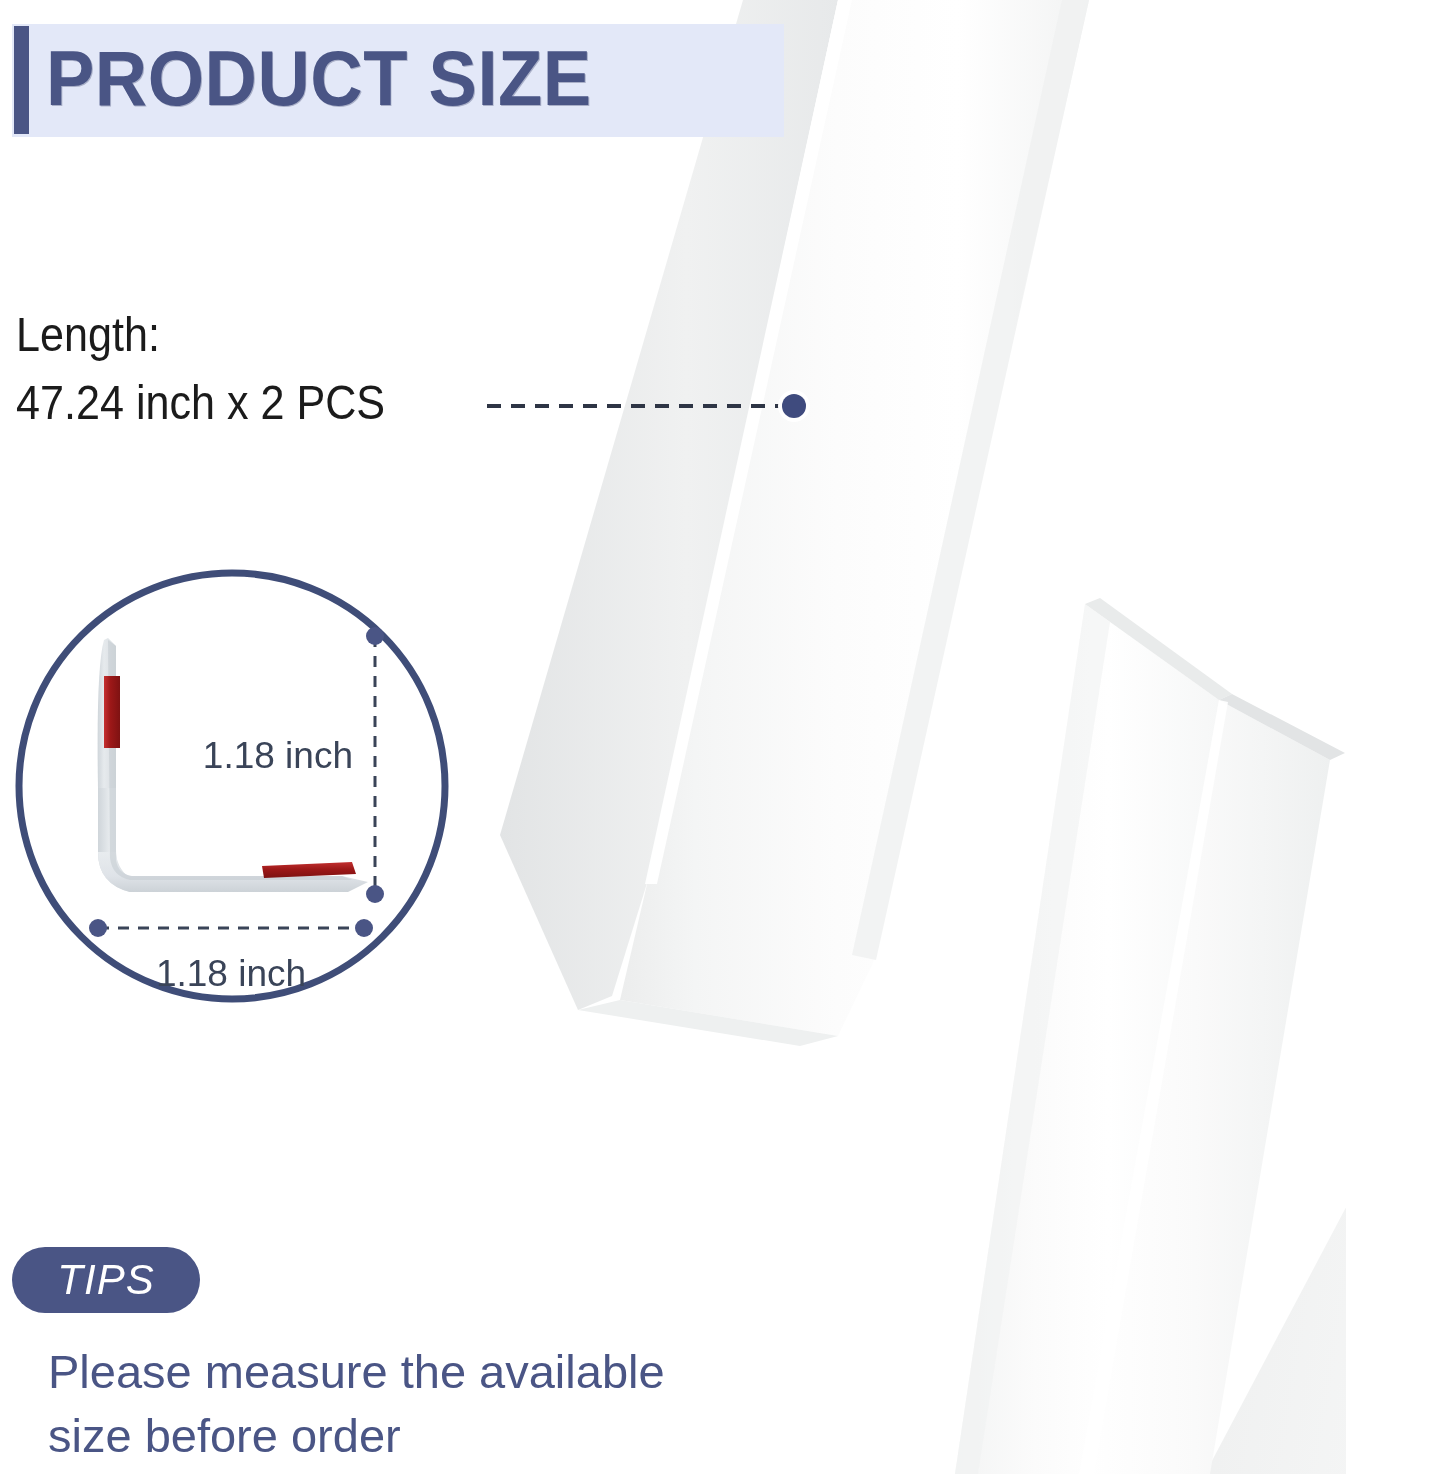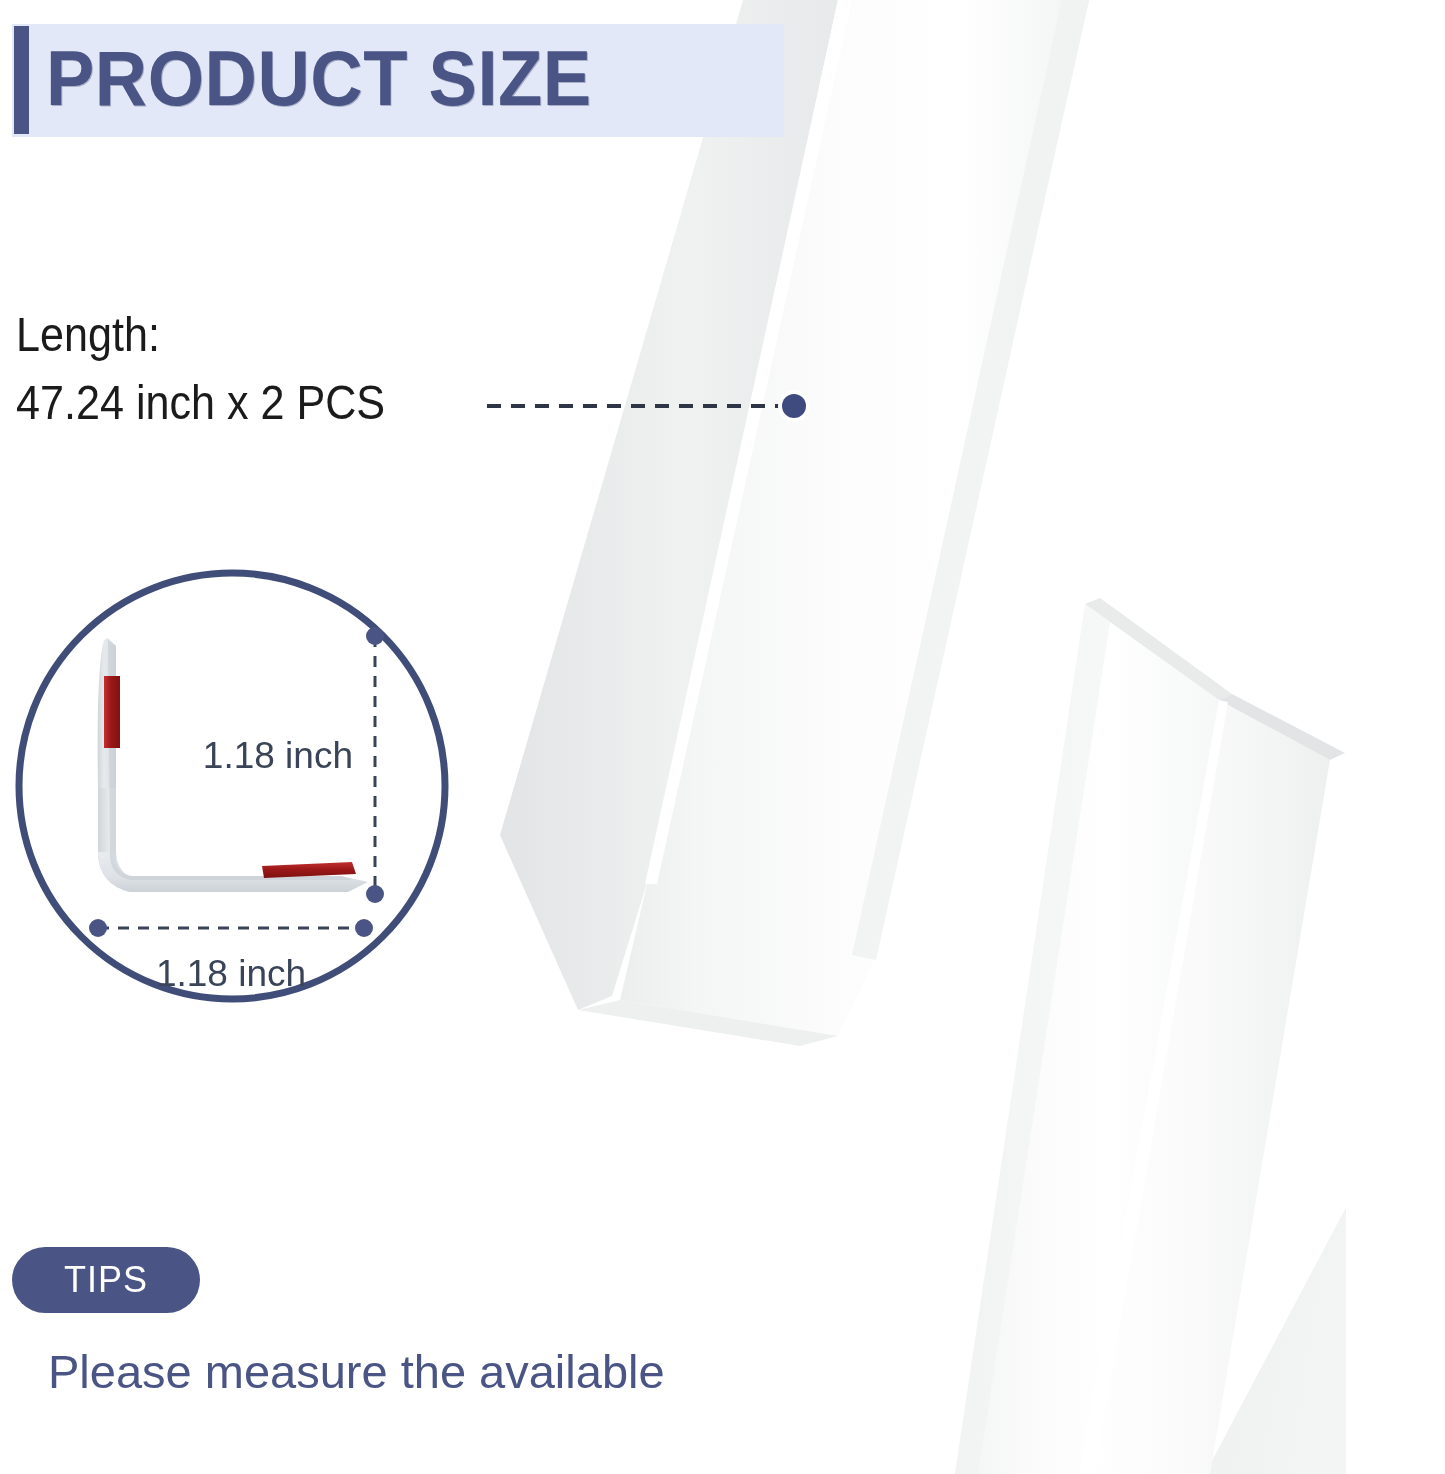--- a/index.html
+++ b/index.html
@@ -117,24 +117,25 @@
     width: 188px;
     height: 66px;
     border-radius: 33px;
     background: #4a5585;
     display: flex;
     align-items: center;
     justify-content: center;
   }
   .tips-pill-label {
     color: #ffffff;
-    font-size: 36px;
+    font-size: 42px;
     letter-spacing: 1px;
     font-family: "Liberation Sans", sans-serif;
     line-height: 52px;
+    font-style: italic;
   }
   .tips-body {
     position: absolute;
     left: 20px;
     top: 1340px;
     width: 800px;
     color: #4a5585;
     font-size: 47px;
     line-height: 64px;
     font-family: "Liberation Sans", sans-serif;
@@ -272,15 +273,16 @@
 
     <text x="341" y="208" text-anchor="end" font-family="Liberation Sans, sans-serif" font-size="37" fill="#3a4458">1.18 inch</text>
     <text x="219" y="426" text-anchor="middle" font-family="Liberation Sans, sans-serif" font-size="37" fill="#3a4458">1.18 inch</text>
   </svg>
 
   <div class="tips-pill">
     <span class="tips-pill-label">TIPS</span>
   </div>
   <div class="tips-body">
     <div>Please measure the available</div>
+    <div>size before order</div>
   </div>
 
 </div>
 
 </body></html>

